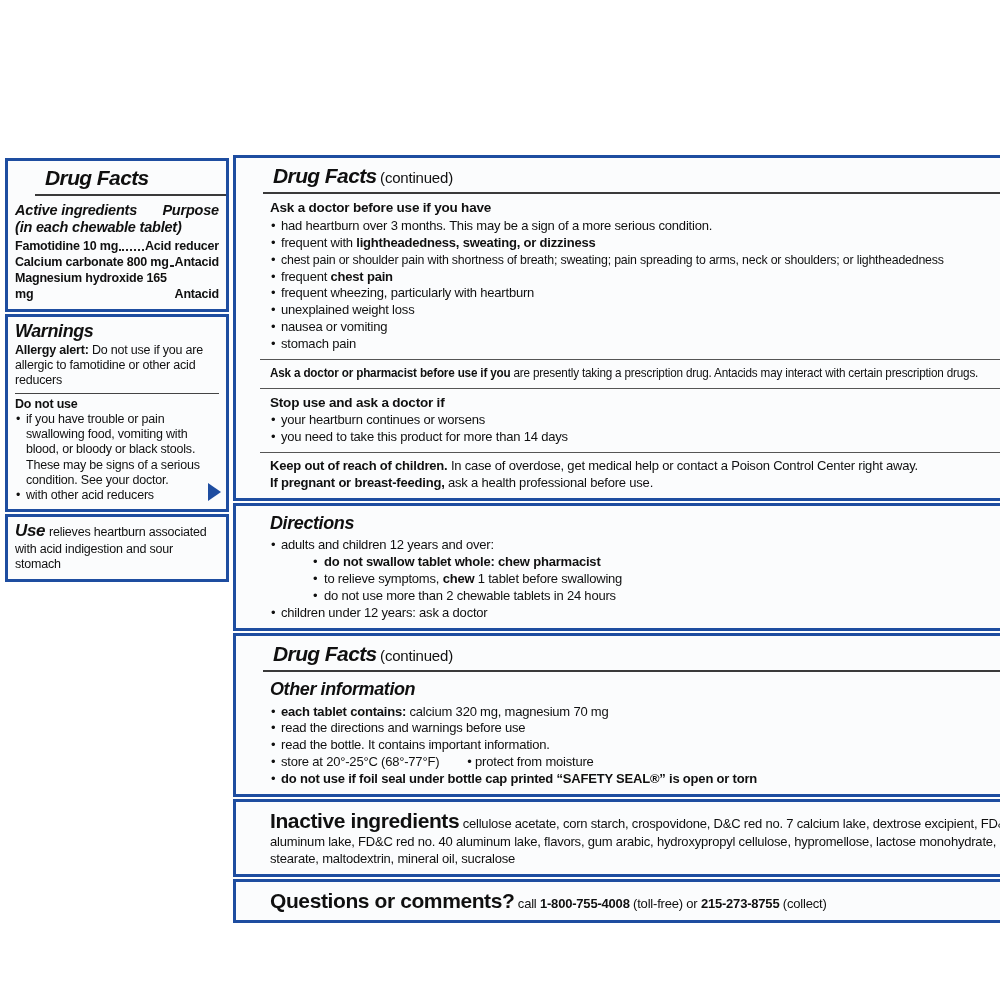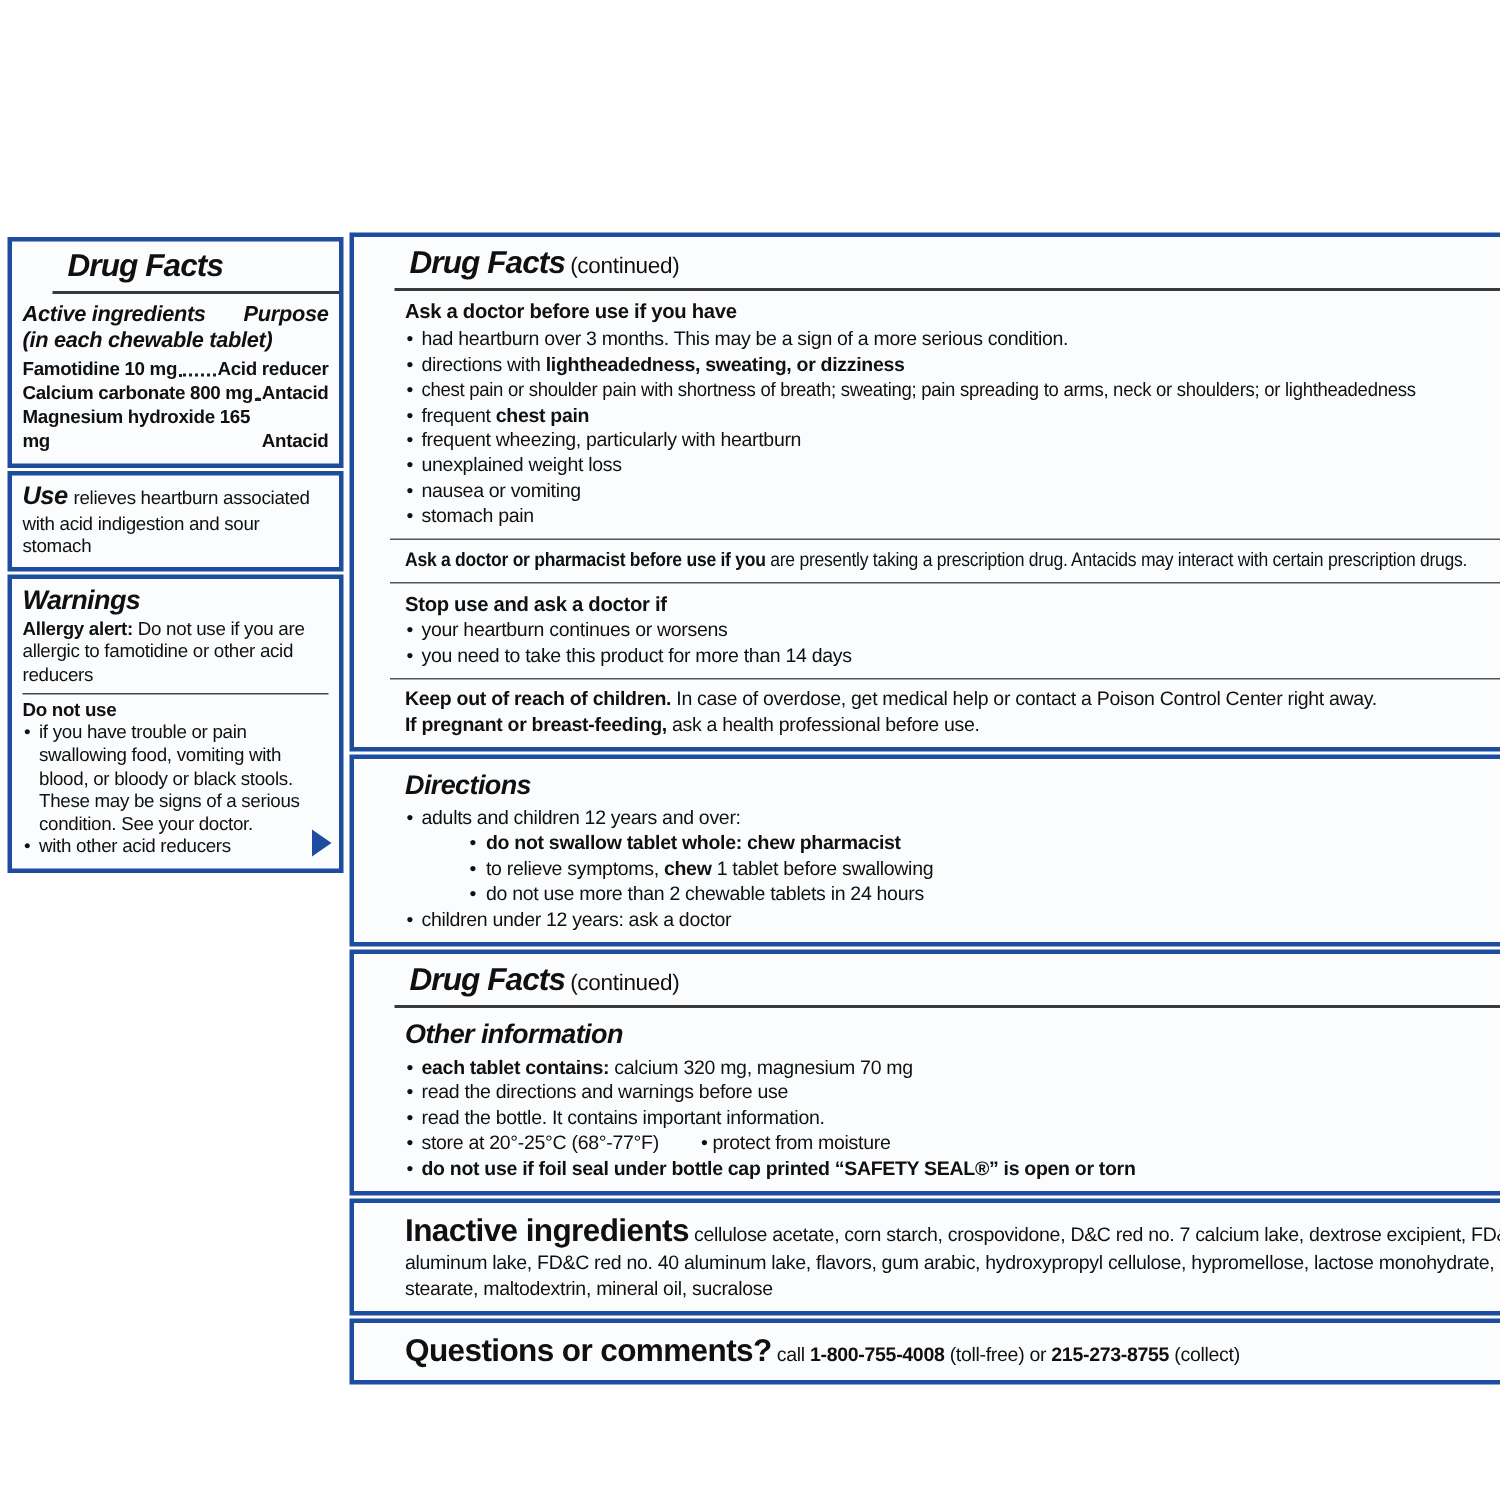--- a/index.html
+++ b/index.html
@@ -79,51 +79,51 @@
       <div class="ing-row">
         <span>Magnesium hydroxide 165 mg</span>
         <span class="ing-dots"></span>
         <span>Antacid</span>
       </div>
     </div>
   </div>
 
   <div class="box">
     <div class="lpad">
-      <span class="use-title">Use</span><span>relieves heartburn associated with acid indigestion and sour stomach</span>
-    </div>
-  </div>
-
-  <div class="box">
-    <div class="lpad">
       <div class="warn-title">Warnings</div>
       <div class="para">
         <span class="bd">Allergy alert:</span><span> Do not use if you are allergic to famotidine or other acid reducers</span>
       </div>
       <div class="sub-rule"></div>
       <div class="bd">Do not use</div>
       <p class="bullet"><span>if you have trouble or pain swallowing food, vomiting with blood, or bloody or black stools. These may be signs of a serious condition. See your doctor.</span></p>
       <p class="bullet"><span>with other acid reducers</span></p>
     </div>
     <div class="arrow warn-arrow"></div>
+  </div>
+
+  <div class="box">
+    <div class="lpad">
+      <span class="use-title">Use</span><span>relieves heartburn associated with acid indigestion and sour stomach</span>
+    </div>
   </div>
 
 </div>
 
 <div class="col right-col">
 
   <div class="box">
     <div class="title-row">
       <span class="df-title">Drug Facts</span>
       <span class="continued">(continued)</span>
     </div>
     <div class="sec">
       <p class="heading">Ask a doctor before use if you have</p>
       <p class="bullet"><span>had heartburn over 3 months. This may be a sign of a more serious condition.</span><span class="bd"></span></p>
-      <p class="bullet"><span>directions with </span><span class="bd">lightheadedness, sweating, or dizziness</span></p>
+      <p class="bullet"><span>frequent with </span><span class="bd">lightheadedness, sweating, or dizziness</span></p>
       <p class="bullet">
           <span class="squeeze2"><span>chest pain or shoulder pain with shortness of breath; sweating; pain spreading to arms, neck or shoulders; or lightheadedness</span></span>
         </p>
       <p class="bullet"><span>frequent </span><span class="bd">chest pain</span></p>
       <p class="bullet"><span>frequent wheezing, particularly with heartburn</span></p>
       <p class="bullet"><span>unexplained weight loss</span></p>
       <p class="bullet"><span>nausea or vomiting</span></p>
       <p class="bullet"><span>stomach pain</span></p>
     </div>
     <div class="sec">

